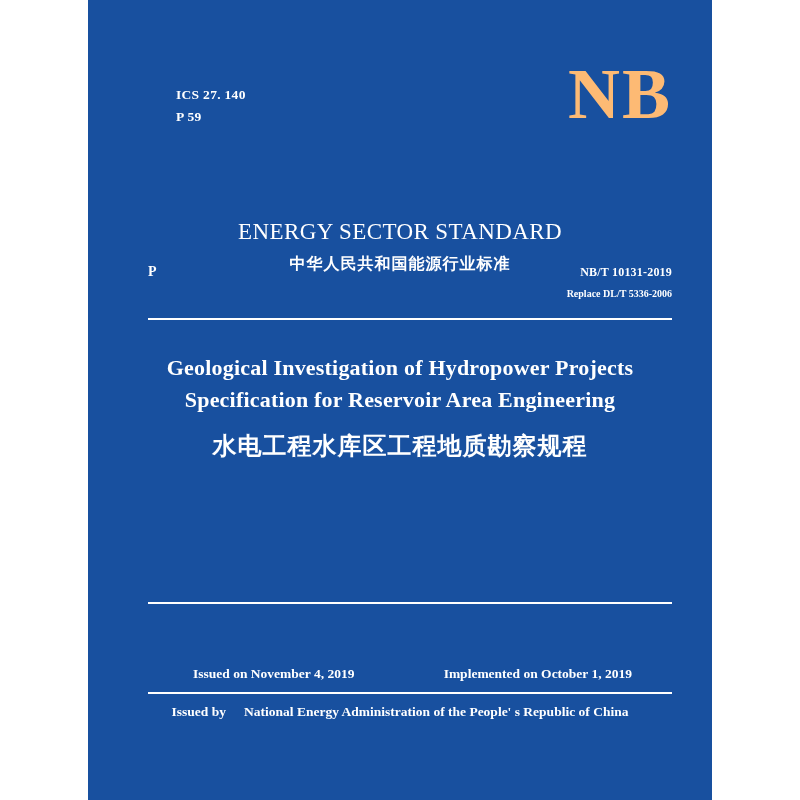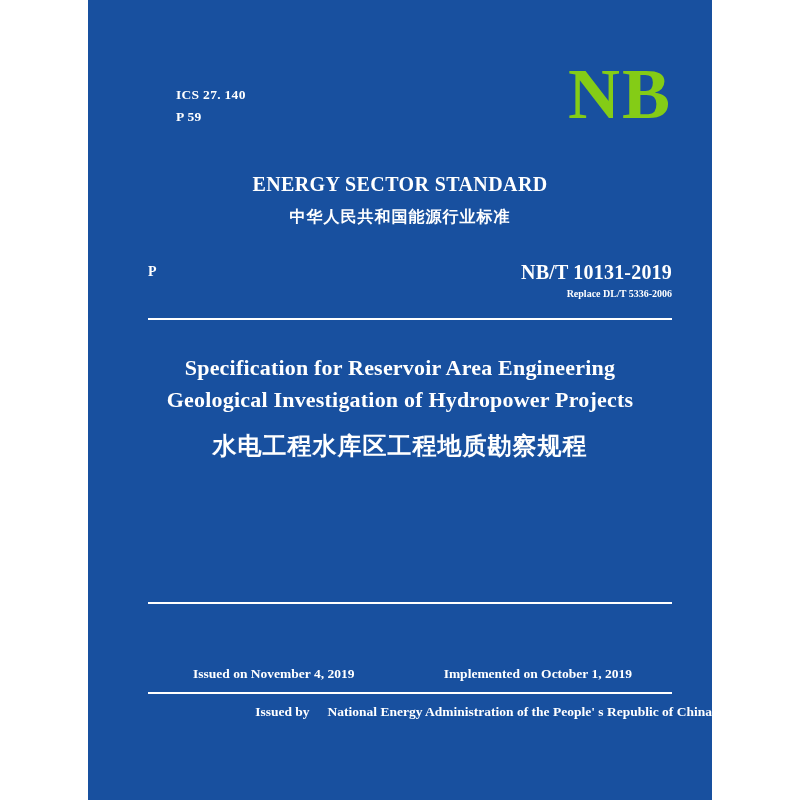--- a/index.html
+++ b/index.html
@@ -44,37 +44,38 @@
   
   .nb-logo {
     position: absolute;
     right: 40px;
     top: 58px;
     font-family: "Liberation Serif", serif;
     font-weight: bold;
     font-size: 72px;
     line-height: 72px;
     letter-spacing: 2px;
-    color: #84cc16;
+    color: #fdba74;
   }
 
   
   .org-block {
     position: absolute;
     left: 0;
     right: 0;
     top: 172px;
     text-align: center;
   }
   .org-en {
     font-family: "Liberation Serif", serif;
-    font-weight: bold;
-    font-size: 20px;
+    font-weight: normal;
+    font-size: 23px;
     line-height: 25px;
     letter-spacing: 0.4px;
+    margin-top: 47px;
   }
   .org-cn {
     font-family: "DejaVu Sans", sans-serif;
     font-weight: bold;
     font-size: 16px;
     line-height: 28px;
     margin-top: 6px;
     letter-spacing: 1px;
   }
 
@@ -96,21 +97,21 @@
   }
   .code-right {
     position: absolute;
     right: 0;
     top: 0;
     text-align: right;
   }
   .std-no {
     font-family: "Liberation Serif", serif;
     font-weight: bold;
-    font-size: 20px;
+    font-size: 12px;
     line-height: 20px;
     letter-spacing: 0.2px;
   }
   .replace {
     font-family: "Liberation Serif", serif;
     font-weight: bold;
     font-size: 10px;
     line-height: 16px;
     margin-top: 4px;
   }
@@ -178,21 +179,21 @@
     right: 40px;
     top: 692px;
     height: 2px;
     background: #ffffff;
   }
   .issued-by-row {
     position: absolute;
     left: 0;
     right: 0;
     top: 702px;
-    text-align: right;
+    text-align: center;
     font-family: "Liberation Serif", serif;
     font-weight: bold;
     font-size: 13.5px;
     line-height: 20px;
   }
   .issued-by-label { margin-right: 18px; }
 </style>
 </head>
 <body>
 
@@ -215,22 +216,22 @@
       <div class="code-left">P</div>
       <div class="code-right">
         <div class="std-no">NB/T 10131-2019</div>
         <div class="replace">Replace DL/T 5336-2006</div>
       </div>
     </div>
 
     <div class="rule rule-top"></div>
 
     <div class="title-block">
+      <div class="title-en">Geological Investigation of Hydropower Projects</div>
       <div class="title-en">Specification for Reservoir Area Engineering</div>
-      <div class="title-en">Geological Investigation of Hydropower Projects</div>
       <div class="title-cn">水电工程水库区工程地质勘察规程</div>
     </div>
 
     <div class="rule rule-bottom"></div>
 
     <div class="dates-row">
       <div class="issued-on">Issued on November 4, 2019</div>
       <div class="implemented-on">Implemented on October 1, 2019</div>
     </div>
 

